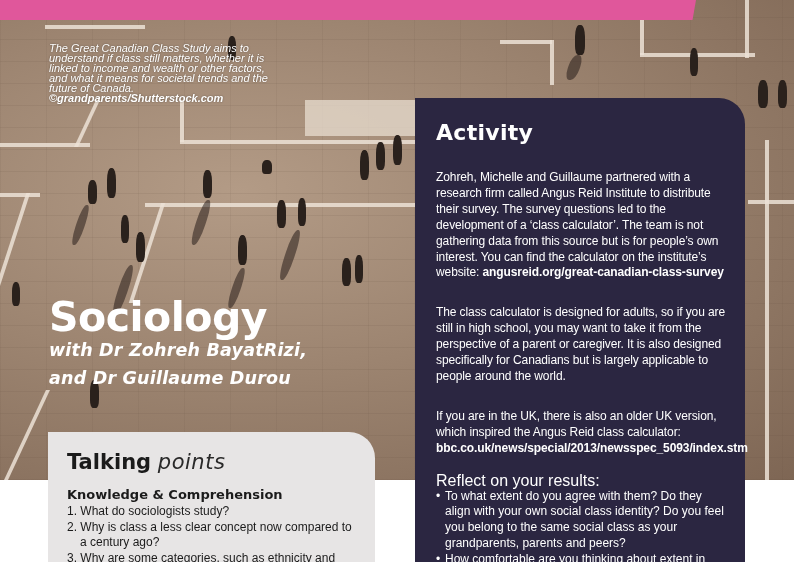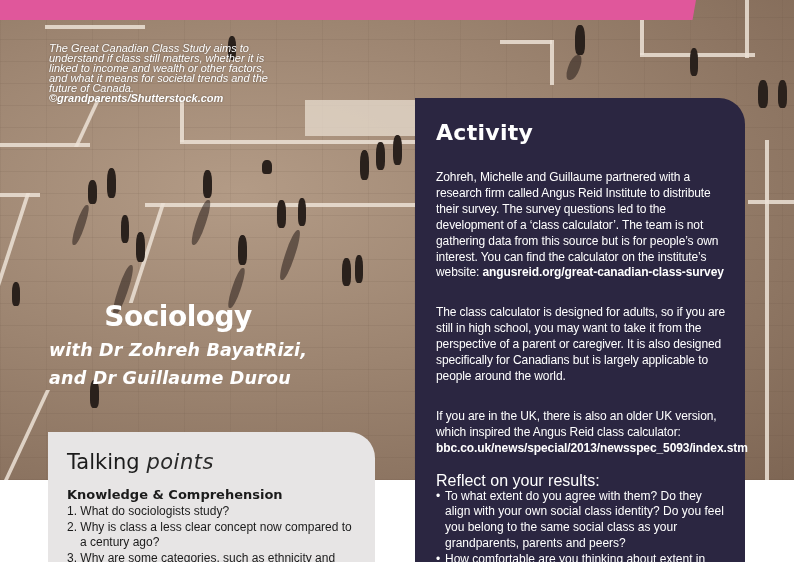--- a/index.html
+++ b/index.html
@@ -27,22 +27,22 @@
 
     .caption {
       position: absolute; left: 49px; top: 43px; width: 230px;
       color: #ffffff; font-style: italic; font-size: 11px; line-height: 10px;
       text-shadow: 0 0 2px rgba(0,0,0,0.4);
     }
     .caption .credit { font-weight: bold; display: block; }
 
     .title-block { position: absolute; left: 49px; top: 298px; color: #ffffff; }
     .title-main {
-      font-family: "DejaVu Sans", sans-serif; font-weight: bold; font-size: 28px;
-      letter-spacing: -0.5px; line-height: 38px; text-align: center;
+      font-family: "DejaVu Sans", sans-serif; font-weight: bold; font-size: 41px;
+      letter-spacing: -0.5px; line-height: 38px;
     }
     .title-sub {
       font-family: "DejaVu Sans", sans-serif; font-style: italic; font-weight: bold;
       font-size: 17.5px; line-height: 28px; letter-spacing: 0.2px;
     }
 
     .activity-panel {
       position: absolute; left: 415px; top: 98px; width: 330px; height: 470px;
       background: #2b2641; border-top-right-radius: 26px; color: #ffffff;
       padding: 22px 18px 0 21px;
@@ -59,21 +59,21 @@
     .bullets { list-style: none; font-size: 12px; line-height: 15.9px; }
     .bullets li { padding-left: 9px; text-indent: -9px; }
     .bullets li::before { content: "\2022"; display: inline-block; width: 9px; text-indent: 0; }
 
     .talking-panel {
       position: absolute; left: 48px; top: 432px; width: 327px; height: 140px;
       background: #e7e5e5; border-top-right-radius: 26px; color: #1b1b1b;
       padding: 17px 18px 0 19px;
     }
     .talking-heading { font-family: "DejaVu Sans", sans-serif; font-size: 21px; line-height: 26px; }
-    .talking-heading .bold { font-weight: normal; text-align: right; }
+    .talking-heading .bold { font-weight: bold; text-align: right; }
     .talking-heading .light { font-weight: normal; font-style: italic; color: #2a2a2a; letter-spacing: 0.5px; }
     .kc-heading {
       font-family: "DejaVu Sans", sans-serif; font-weight: bold; font-size: 13px;
       margin-top: 13px; line-height: 14px;
     }
     .questions { list-style: none; font-size: 12px; line-height: 15.5px; margin-top: 2px; }
     .questions li { padding-left: 13px; text-indent: -13px; }
   </style>
 </head>
 <body>

